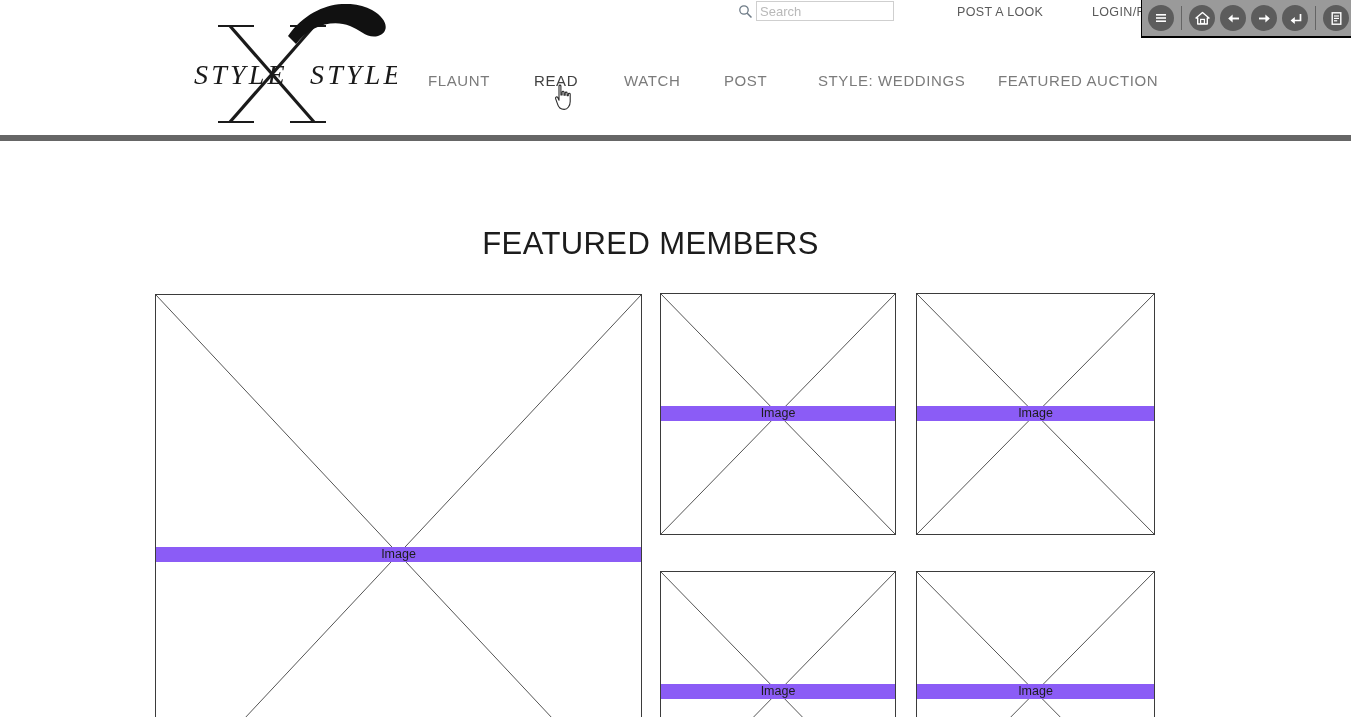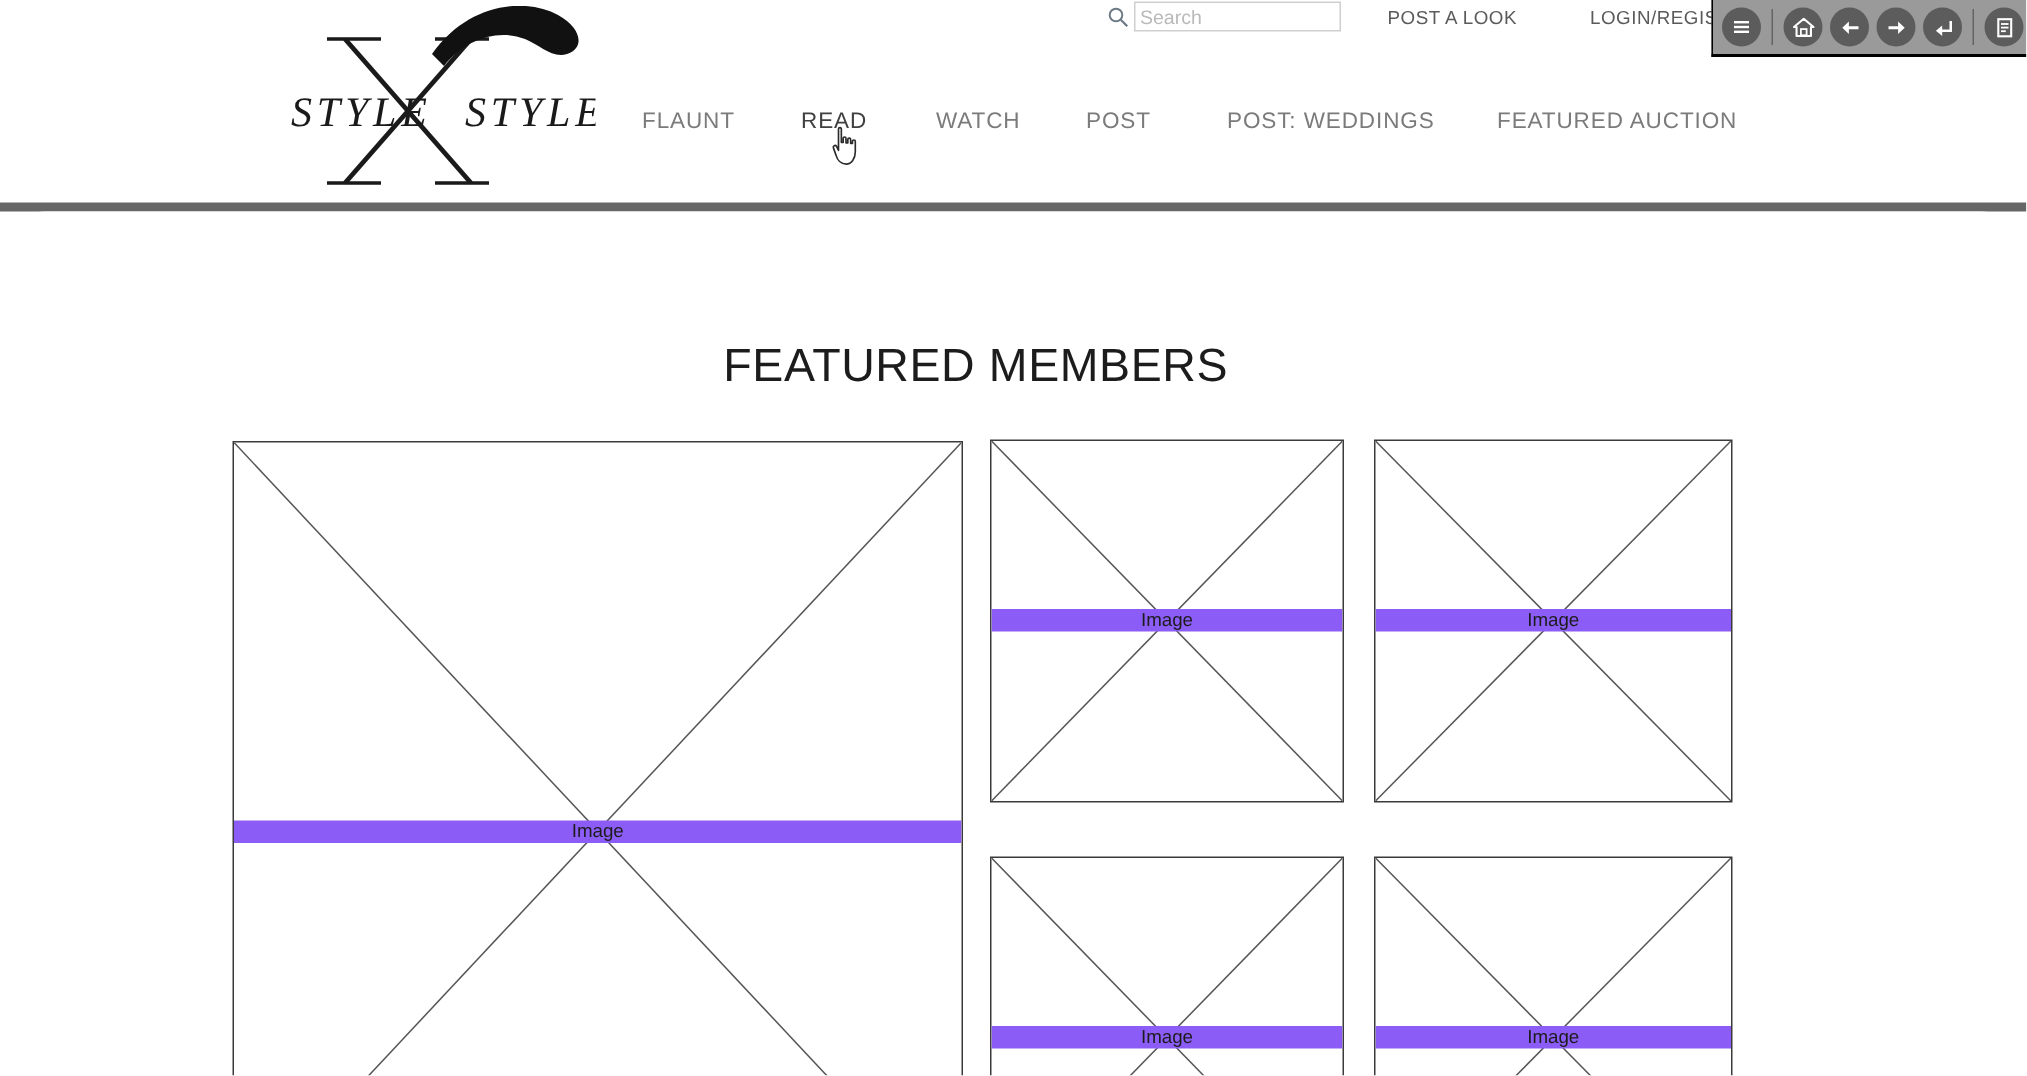--- a/index.html
+++ b/index.html
@@ -27,21 +27,21 @@
     position:absolute; left:18px; top:0; width:138px; height:20px;
     border:1px solid #cfcfcf; background:#fff; outline:none;
     font-family:"Liberation Sans", sans-serif; font-size:13px; color:#555;
     padding:0 3px;
   }
   .search-input::placeholder { color:#b9b9b9; }
 
   .util-link {
     position:absolute; top:5px;
     font-size:12.5px; letter-spacing:0.35px; color:#5a5a5a;
-    text-decoration:none; white-space:nowrap;
+    text-decoration:none; white-space:nowrap;margin-left:32px;
   }
   .util-post { left:925px; }
   .util-login { left:1060px; }
 
   
   .main-nav { position:absolute; left:0; top:72px; width:1351px; height:26px; }
   .nav-item {
     position:absolute; top:0;
     font-size:15px; letter-spacing:0.6px;
     color:#7b7b7b; white-space:nowrap; cursor:pointer;
@@ -133,21 +133,21 @@
 
       <a class="util-link util-post" href="#">POST A LOOK</a>
       <a class="util-link util-login" href="#">LOGIN/REGISTER</a>
     </div>
 
     <nav class="main-nav">
       <span class="nav-item nav-flaunt">FLAUNT</span>
       <span class="nav-item nav-read is-hover">READ</span>
       <span class="nav-item nav-watch">WATCH</span>
       <span class="nav-item nav-shop">POST</span>
-      <span class="nav-item nav-weddings">POST: WEDDINGS</span>
+      <span class="nav-item nav-weddings">STYLE: WEDDINGS</span>
       <span class="nav-item nav-charity">FEATURED AUCTION</span>
     </nav>
 
     <div class="header-rule"></div>
   </div>
 
   <div class="content">
 
     <h1 class="section-title">FEATURED MEMBERS</h1>
 

